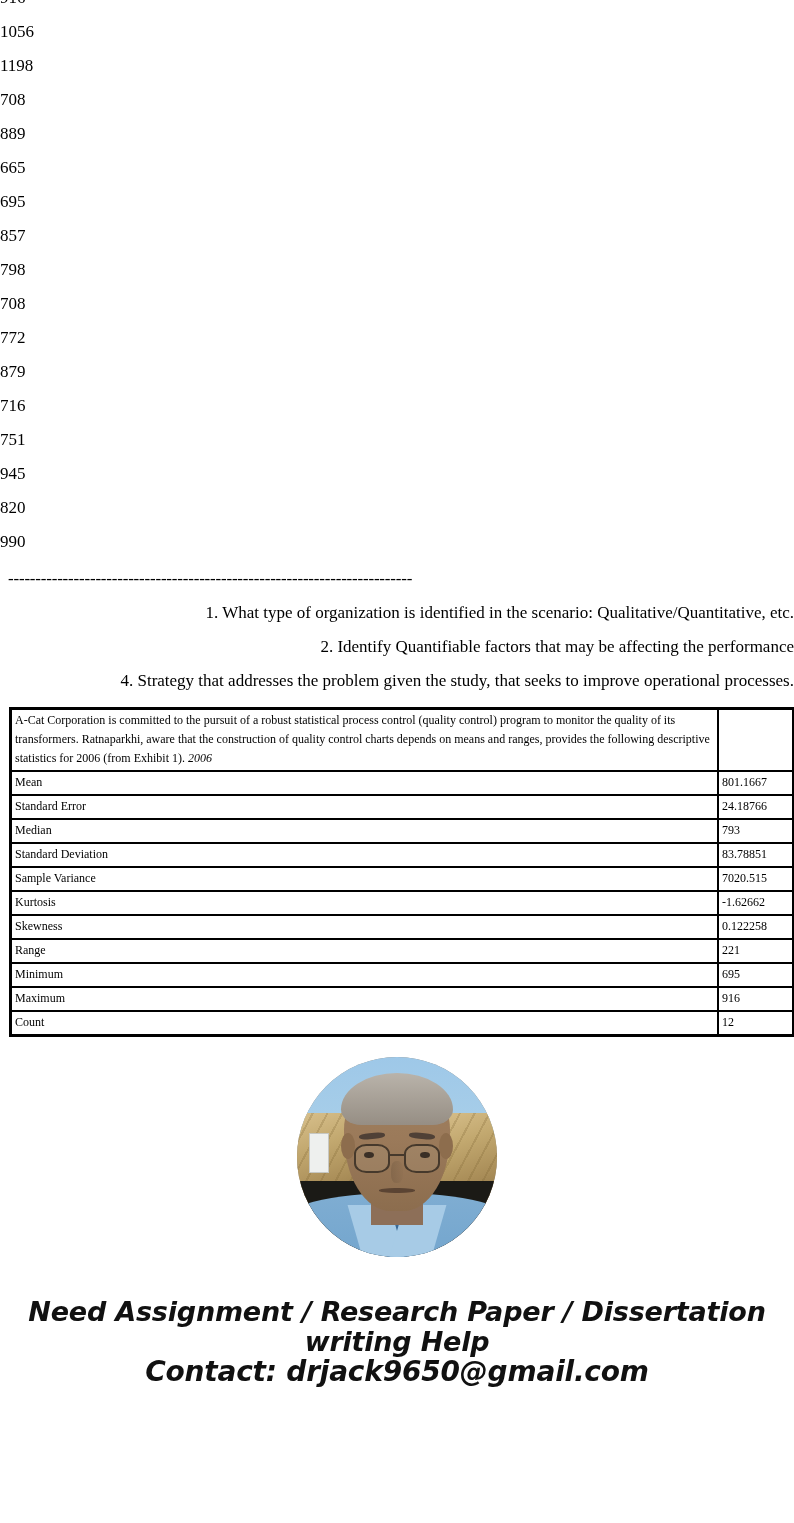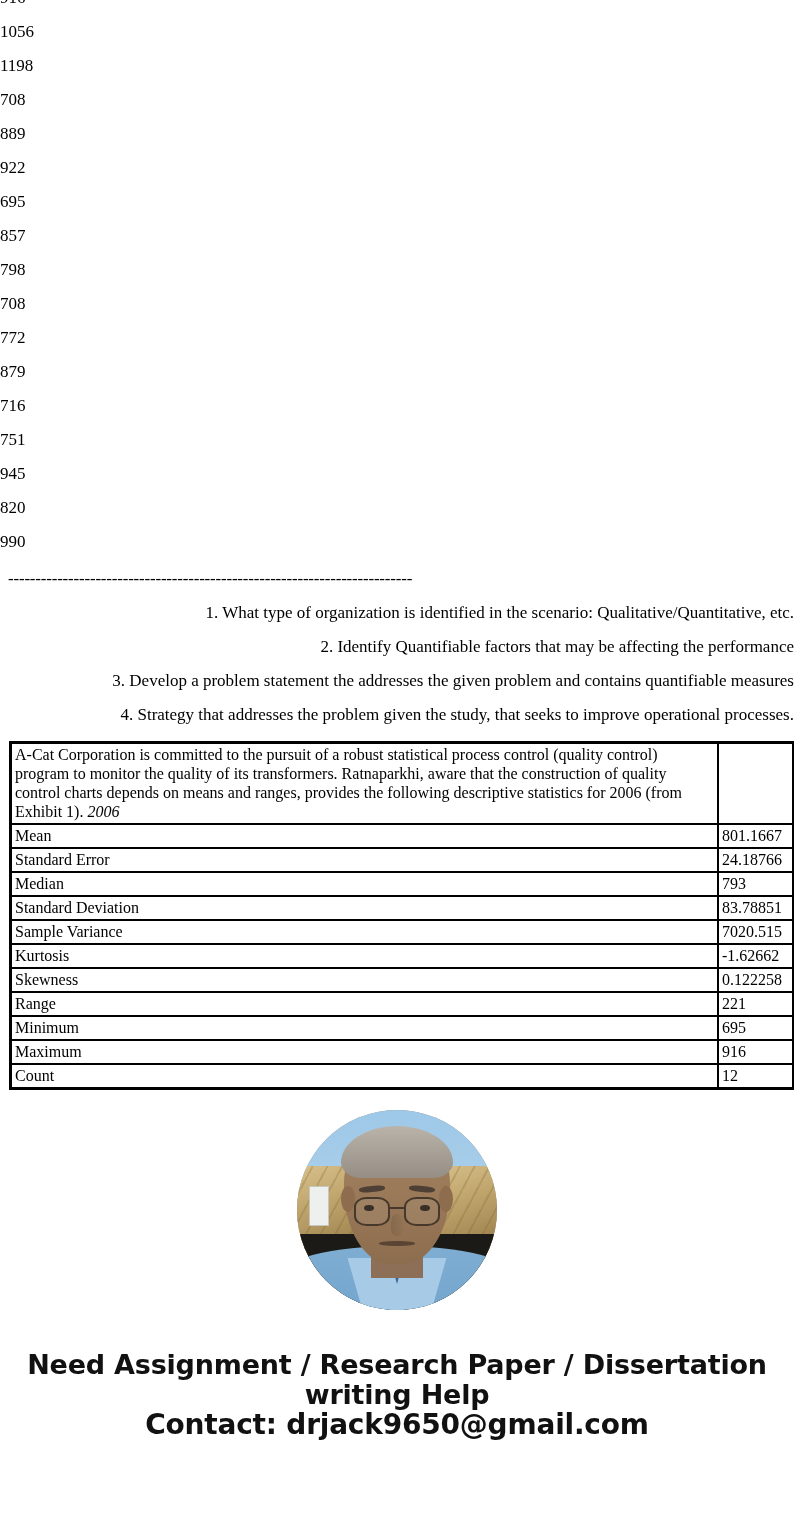--- a/index.html
+++ b/index.html
@@ -70,21 +70,21 @@
   table.stats {
     border-collapse: separate;
     border-spacing: 0;
     width: 776px;
     border: 2px solid #000;
     background: #ffffff;
     table-layout: fixed;
   }
   table.stats td {
     border: 1px solid #000;
-    font-size: 16px;
+    font-size: 12px;
     line-height: 19px;
     padding: 1px 2px 2px 3px;
     vertical-align: top;
     overflow: hidden;
     margin-left: 28px;
   }
   td.label-col { width: 700px; }
   td.value-col { width: 68px; }
 
   td.intro {
@@ -267,20 +267,21 @@
     border-radius: 45%;
   }
 
   
   .promo {
     text-align: center;
     padding: 36px 18px 0 18px;
     font-family: "DejaVu Sans", "Liberation Sans", sans-serif;
     font-weight: bold;
     color: #111111;
+    font-style: italic;
   }
   .promo-line1 {
     font-size: 27px;
     line-height: 30px;
     letter-spacing: -0.2px;
   }
   .promo-line2 {
     font-size: 28px;
     line-height: 30px;
     margin-top: 0;
@@ -291,40 +292,39 @@
 <body>
 
 <div class="page">
 
   <ul class="data-list">
     <li>916</li>
     <li>1056</li>
     <li>1198</li>
     <li>708</li>
     <li>889</li>
-    <li>922</li>
+    <li>665</li>
     <li>695</li>
     <li>857</li>
     <li>798</li>
     <li>708</li>
     <li>772</li>
     <li>879</li>
     <li>716</li>
     <li>751</li>
     <li>945</li>
     <li>820</li>
     <li>990</li>
   </ul>
 
   <div class="separator">--------------------------------------------------------------------------</div>
 
   <ul class="questions">
     <li>1. What type of organization is identified in the scenario: Qualitative/Quantitative, etc.</li>
     <li>2. Identify Quantifiable factors that may be affecting the performance</li>
-    <li>3. Develop a problem statement the addresses the given problem and contains quantifiable measures</li>
     <li>4. Strategy that addresses the problem given the study, that seeks to improve operational processes.</li>
   </ul>
 
   <div class="stats-wrap">
     <table class="stats">
       <tbody>
         <tr class="header-row">
           <td class="label-col intro"><span>A-Cat Corporation is committed to the pursuit of a robust statistical process control (quality control) program to monitor the quality of its transformers. Ratnaparkhi, aware that the construction of quality control charts depends on means and ranges, provides the following descriptive statistics for 2006 (from Exhibit 1). </span><span class="year">2006</span></td>
           <td class="value-col"></td>
         </tr>

